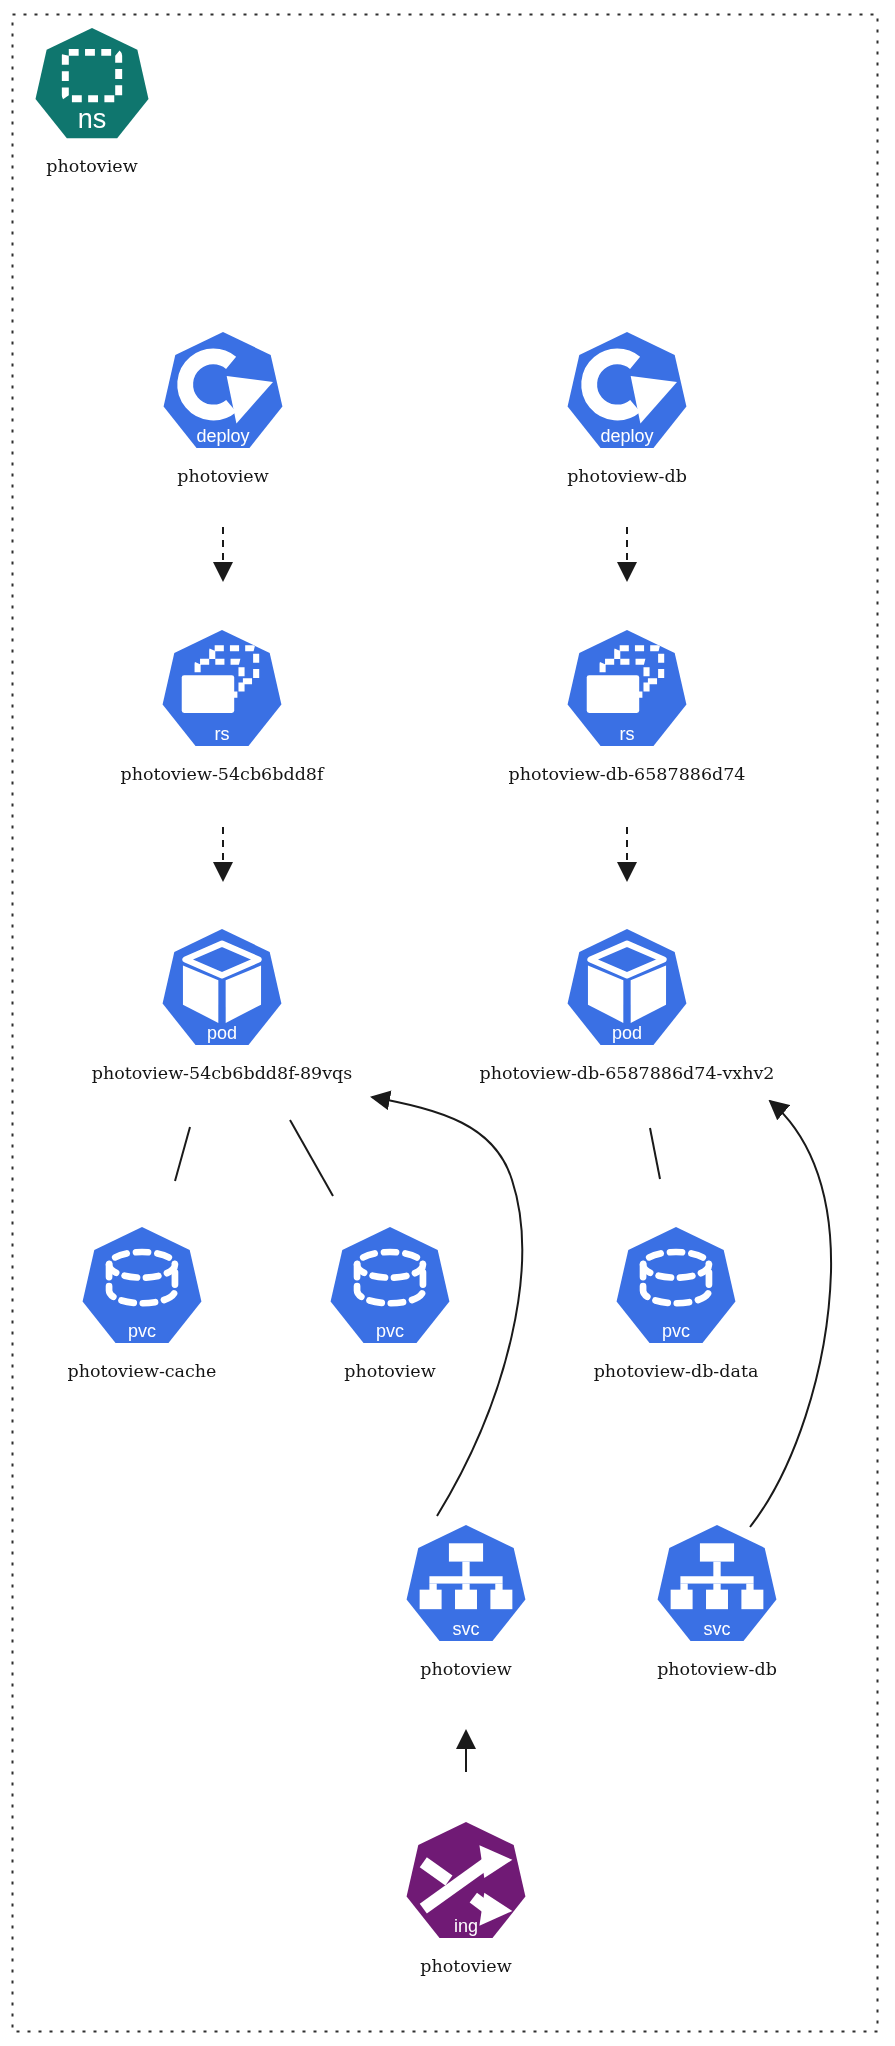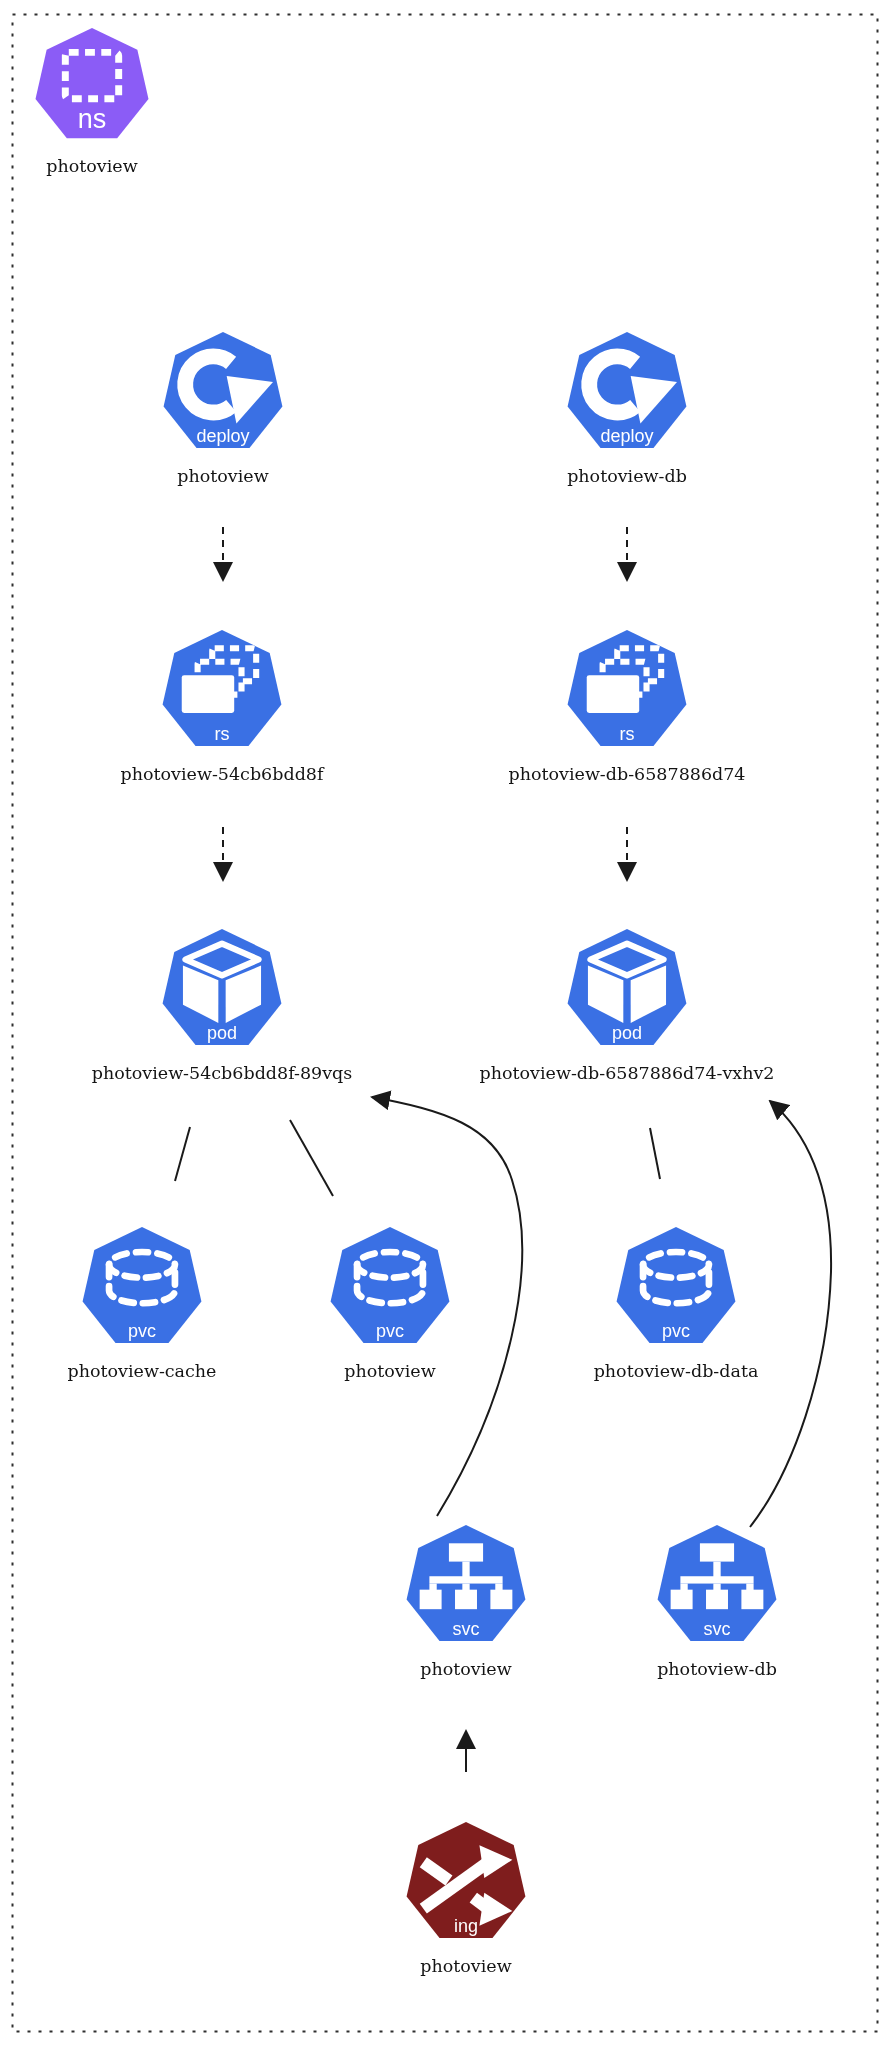--- a/index.html
+++ b/index.html
@@ -32,21 +32,21 @@
       <line x1="627" y1="827" x2="627" y2="880" stroke-dasharray="7 6" marker-end="url(#ah)" fill="none" stroke="#1A1A1A" stroke-width="2"></line>
       <line x1="190" y1="1127" x2="175" y2="1181" fill="none" stroke="#1A1A1A" stroke-width="2"></line>
       <line x1="290" y1="1120" x2="333" y2="1196" fill="none" stroke="#1A1A1A" stroke-width="2"></line>
       <line x1="650" y1="1128" x2="660" y2="1179" fill="none" stroke="#1A1A1A" stroke-width="2"></line>
       <path d="M 437 1516 C 508 1400 540 1265 512 1180 C 495 1125 442 1110 372 1097" marker-end="url(#ah)" fill="none" stroke="#1A1A1A" stroke-width="2"></path>
       <path d="M 750 1527 C 793 1472 828 1372 831 1272 C 833 1182 804 1130 770 1101" marker-end="url(#ah)" fill="none" stroke="#1A1A1A" stroke-width="2"></path>
       <line x1="466" y1="1772" x2="466" y2="1731" marker-end="url(#ah)" fill="none" stroke="#1A1A1A" stroke-width="2"></line>
     </svg>
   <div id="nodes-layer">
       <div class="node" style="left: -58px; top: 28px;">
-    <div class="hepta" style="height: 116px; width: 116px; background: #8b5cf6;">
+    <div class="hepta" style="height: 116px; width: 116px; background: #0f766e;">
       <svg class="glyph" viewBox="0 0 100 100">
             <rect x="27" y="21" width="46" height="40" rx="3" fill="none" stroke="#FFFFFF" stroke-width="6" stroke-dasharray="8.5 5.5"></rect>
           </svg>
       <span class="kind ns-size">ns</span>
     </div>
     <div class="label">photoview</div>
   </div>
       <div class="node" style="left: 73px; top: 332px;">
     <div class="hepta" style="height: 122px; width: 122px; background: rgb(58, 112, 228);">
       <svg class="glyph" viewBox="0 0 100 100">
@@ -183,21 +183,21 @@
               <rect x="12" y="53" width="18" height="16"></rect>
               <rect x="41" y="53" width="18" height="16"></rect>
               <rect x="70" y="53" width="18" height="16"></rect>
             </g>
           </svg>
       <span class="kind">svc</span>
     </div>
     <div class="label">photoview-db</div>
   </div>
       <div class="node" style="left: 316px; top: 1822px;">
-    <div class="hepta" style="height: 122px; width: 122px; background: #7f1d1d;">
+    <div class="hepta" style="height: 122px; width: 122px; background: #701a75;">
       <svg class="glyph" viewBox="0 0 100 100">
             <g stroke="#FFFFFF" stroke-width="10" fill="none">
               <path d="M 15 71 L 68 33"></path>
               <path d="M 15 33 L 36 48"></path>
               <path d="M 56 62 L 68 71"></path>
             </g>
             <polygon points="61,19 88,31 65,46" fill="#FFFFFF"></polygon>
             <polygon points="61,85 88,73 65,58" fill="#FFFFFF"></polygon>
           </svg>
       <span class="kind">ing</span>

